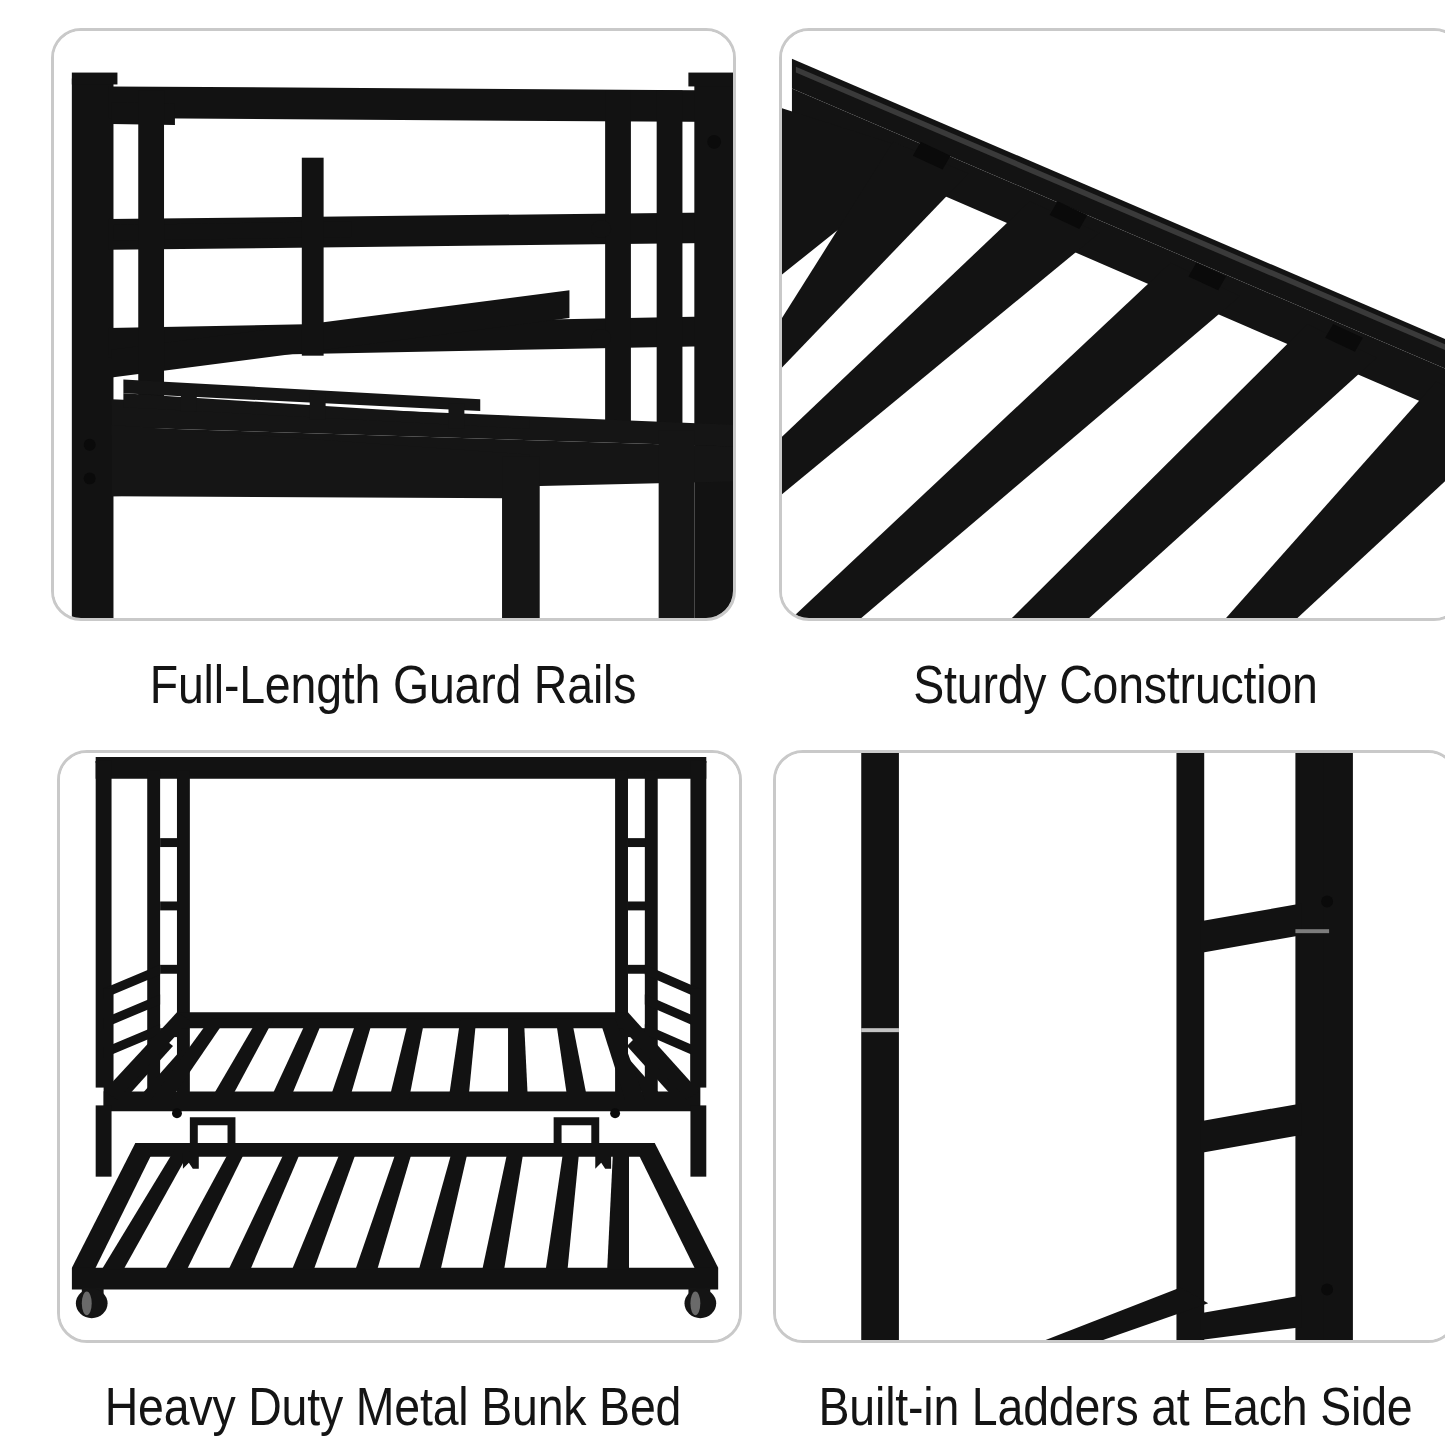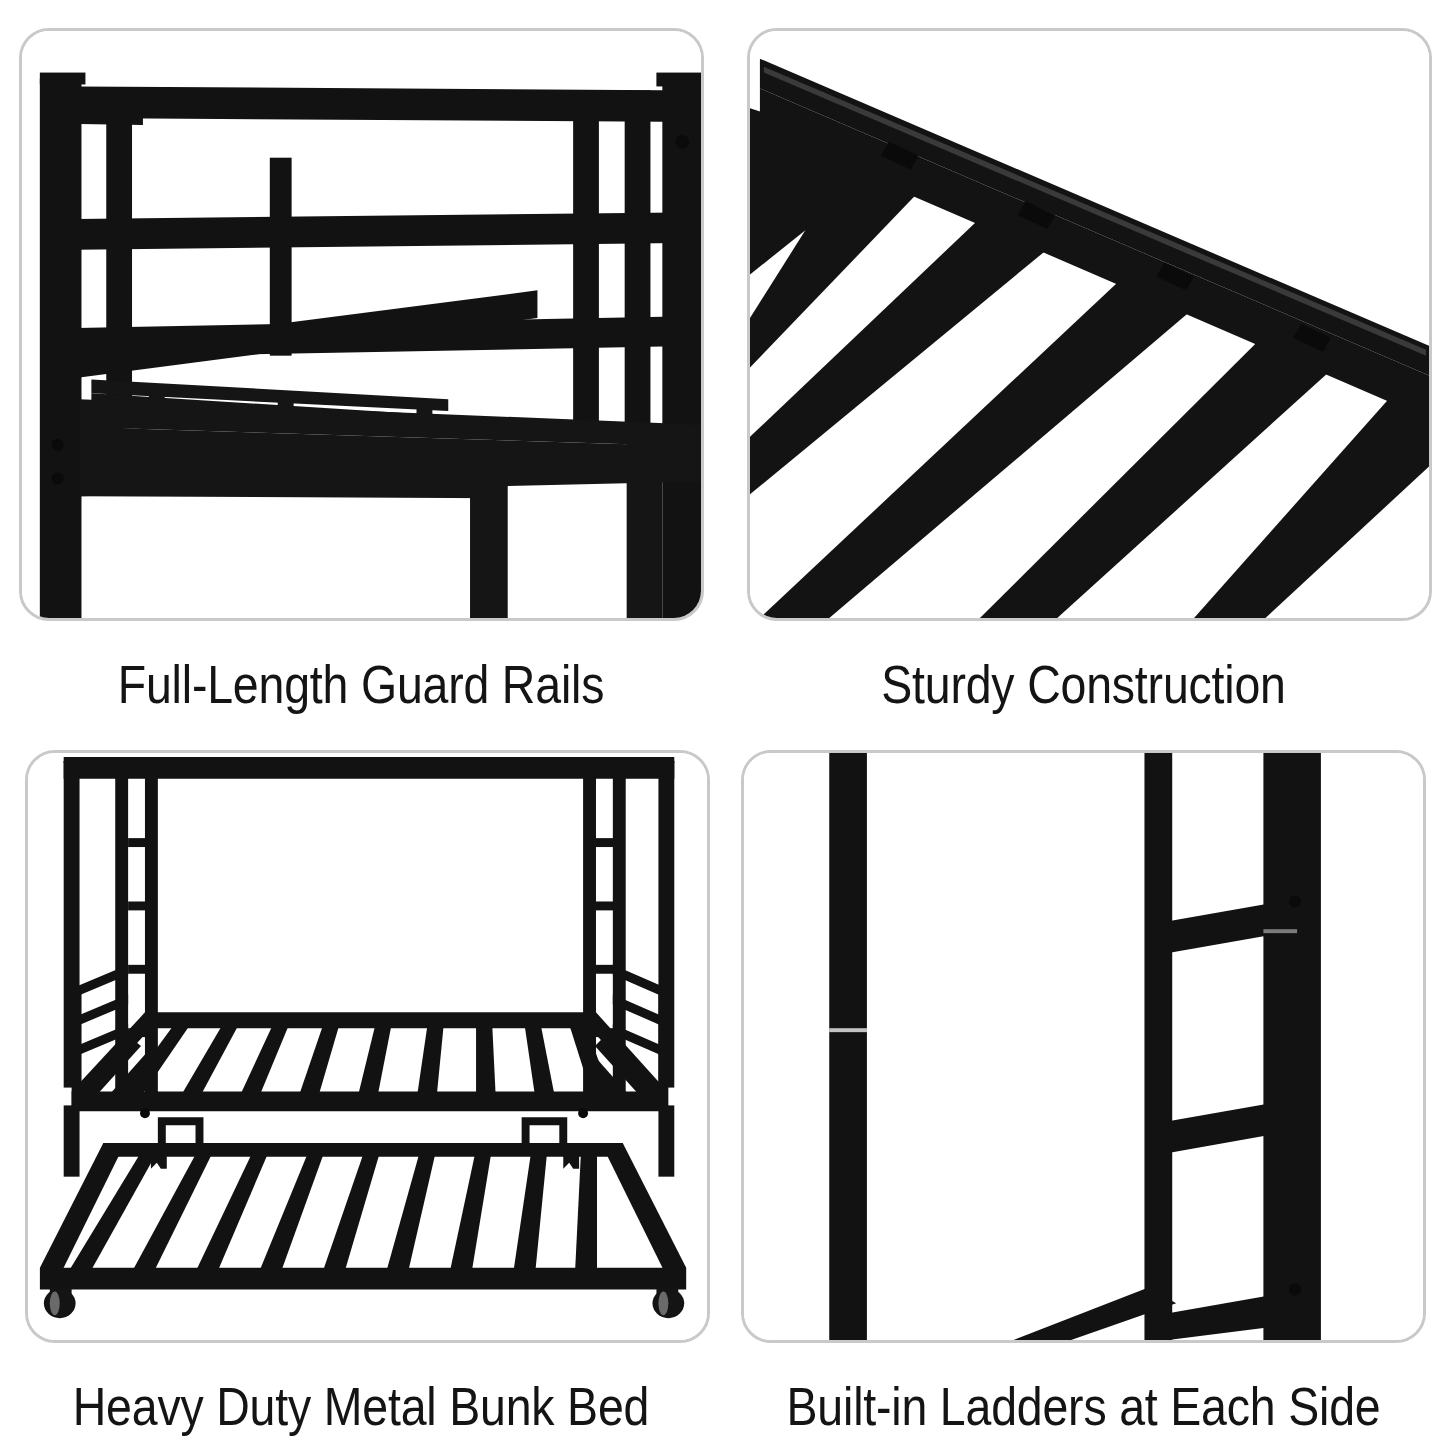--- a/index.html
+++ b/index.html
@@ -13,20 +13,21 @@
     font-family: "Liberation Sans", sans-serif;
     -webkit-font-smoothing: antialiased;
   }
   .feature-grid {
     width: 1247px;
     height: 1445px;
     display: grid;
     grid-template-columns: 722px 723px;
     grid-template-rows: 722px 723px;
     box-sizing: border-box;
+    margin-left: 32px;
   }
   .cell {
     position: relative;
     box-sizing: border-box;
     display: flex;
     flex-direction: column;
     align-items: center;
   }
   .panel {
     position: relative;

